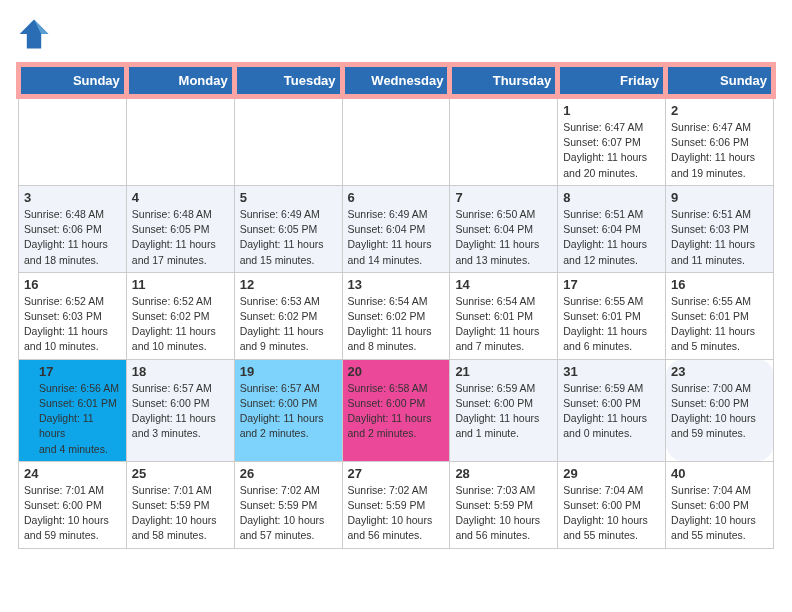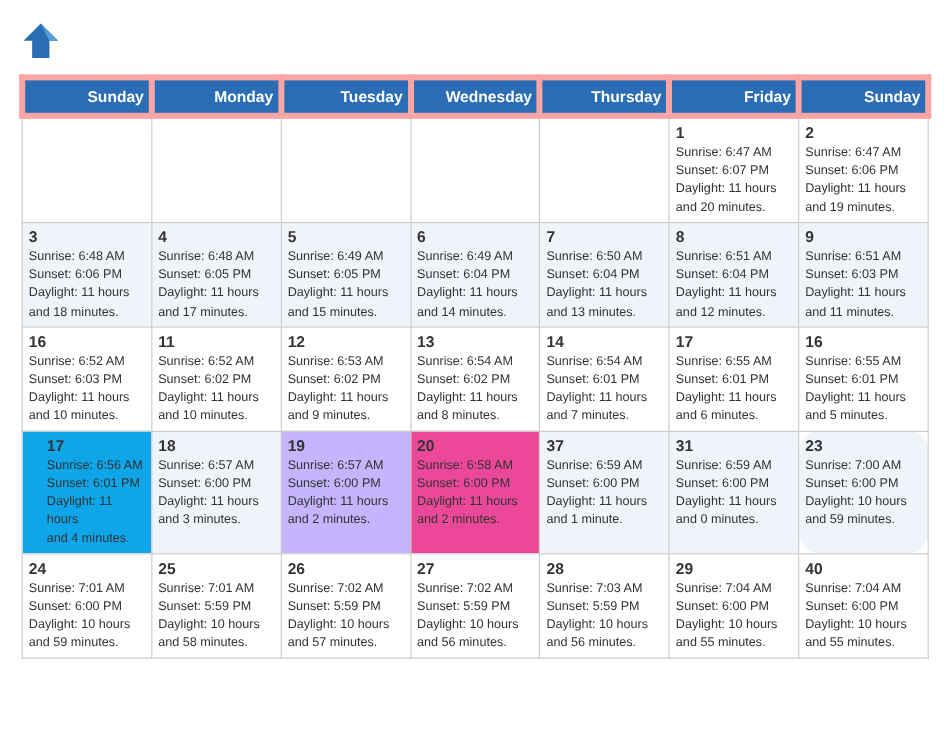--- a/index.html
+++ b/index.html
@@ -207,30 +207,30 @@
         </tr>
         <tr>
           <td style="background: #0ea5e9; padding-left: 20px;">
             <span class="day-num">17</span>
             <div class="cell-content">Sunrise: 6:56 AM<br>Sunset: 6:01 PM<br>Daylight: 11 hours<br>and 4 minutes.</div>
           </td>
           <td style="background: rgb(240, 244, 250);">
             <span class="day-num">18</span>
             <div class="cell-content">Sunrise: 6:57 AM<br>Sunset: 6:00 PM<br>Daylight: 11 hours<br>and 3 minutes.</div>
           </td>
-          <td style="background: #c4b5fd;">
+          <td style="background: #7dd3fc;">
             <span class="day-num">19</span>
             <div class="cell-content">Sunrise: 6:57 AM<br>Sunset: 6:00 PM<br>Daylight: 11 hours<br>and 2 minutes.</div>
           </td>
           <td style="background: #ec4899;">
             <span class="day-num">20</span>
             <div class="cell-content">Sunrise: 6:58 AM<br>Sunset: 6:00 PM<br>Daylight: 11 hours<br>and 2 minutes.</div>
           </td>
           <td style="background: rgb(240, 244, 250);">
-            <span class="day-num">37</span>
+            <span class="day-num">21</span>
             <div class="cell-content">Sunrise: 6:59 AM<br>Sunset: 6:00 PM<br>Daylight: 11 hours<br>and 1 minute.</div>
           </td>
           <td style="background: rgb(240, 244, 250);">
             <span class="day-num">31</span>
             <div class="cell-content">Sunrise: 6:59 AM<br>Sunset: 6:00 PM<br>Daylight: 11 hours<br>and 0 minutes.</div>
           </td>
           <td style="background: rgb(240, 244, 250); border-radius: 17px;">
             <span class="day-num">23</span>
             <div class="cell-content">Sunrise: 7:00 AM<br>Sunset: 6:00 PM<br>Daylight: 10 hours<br>and 59 minutes.</div>
           </td>

